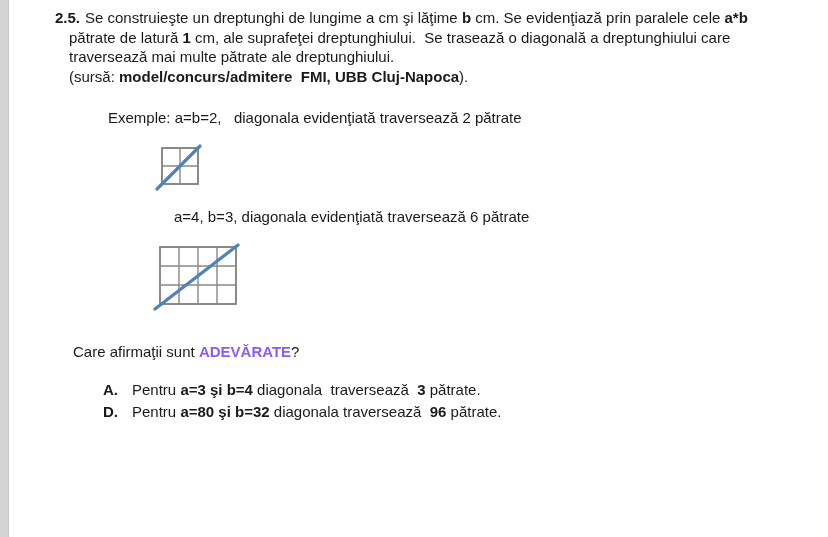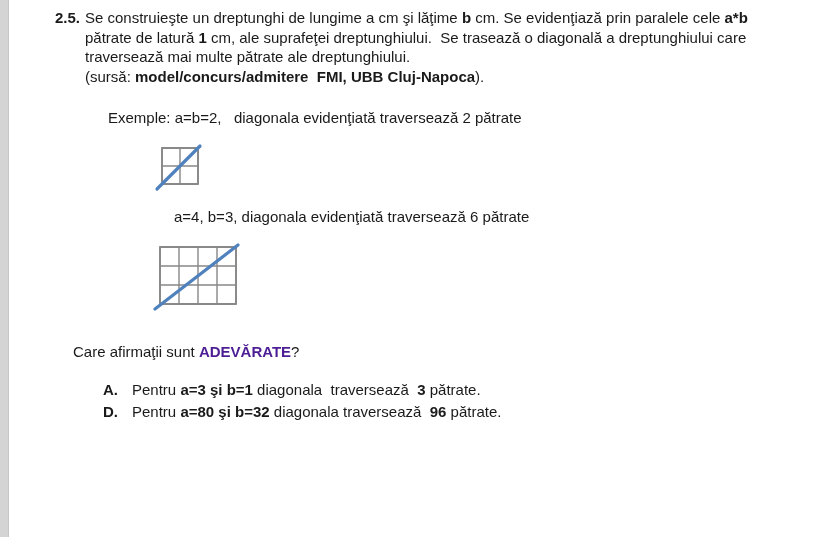--- a/index.html
+++ b/index.html
@@ -25,21 +25,21 @@
   .txt { white-space: pre; font-size: 15px; }
   .b { font-weight: bold; }
 
   .problem {
     position: absolute;
     left: 55px; top: 8px;
     font-size: 15px;
     line-height: 19.5px;
   }
   .pline { white-space: pre; }
-  .pline.indent { margin-left: 30px; }
+  .pline.indent { margin-left: 14px; }
   .pnum { display: inline-block; width: 30px; font-weight: bold; }
 
   .example-intro {
     position: absolute;
     left: 100px; top: 108px;
     line-height: 20px;
     margin-left: 8px;
   }
   .example-second {
     position: absolute;
@@ -102,20 +102,20 @@
         <line x1="57" y1="0" x2="57" y2="57" stroke="#878787" stroke-width="1.4"></line>
         <line x1="76" y1="0" x2="76" y2="57" stroke="#878787" stroke-width="1.4"></line>
         <line x1="0" y1="0" x2="76" y2="0" stroke="#878787" stroke-width="1.4"></line>
         <line x1="0" y1="19" x2="76" y2="19" stroke="#878787" stroke-width="1.4"></line>
         <line x1="0" y1="38" x2="76" y2="38" stroke="#878787" stroke-width="1.4"></line>
         <line x1="0" y1="57" x2="76" y2="57" stroke="#878787" stroke-width="1.4"></line>
         <rect x="0" y="0" width="76" height="57" fill="none" stroke="#878787" stroke-width="1.8"></rect>
         <line x1="-5" y1="62" x2="78" y2="-2" stroke="#4f81bd" stroke-width="3.2" stroke-linecap="round"></line>
       </svg></div>
 
-  <div class="question"><span>Care afirmaţii sunt </span><span class="b" style="color: #4c1d95;">ADEVĂRATE</span><span>?</span></div>
+  <div class="question"><span>Care afirmaţii sunt </span><span class="b" style="color: #8b5cf6;">ADEVĂRATE</span><span>?</span></div>
 
   <div class="options">
-    <div class="orow"><span class="oletter">A.</span><span><span>Pentru </span><span class="b">a=3 şi b=1</span><span> diagonala  traversează  </span><span class="b">3</span><span> pătrate.</span></span></div>
+    <div class="orow"><span class="oletter">A.</span><span><span>Pentru </span><span class="b">a=3 şi b=4</span><span> diagonala  traversează  </span><span class="b">3</span><span> pătrate.</span></span></div>
     <div class="orow"><span class="oletter">D.</span><span><span>Pentru </span><span class="b">a=80 şi b=32</span><span> diagonala traversează  </span><span class="b">96</span><span> pătrate.</span></span></div>
   </div>
 
 </div>
 
 </body></html>

